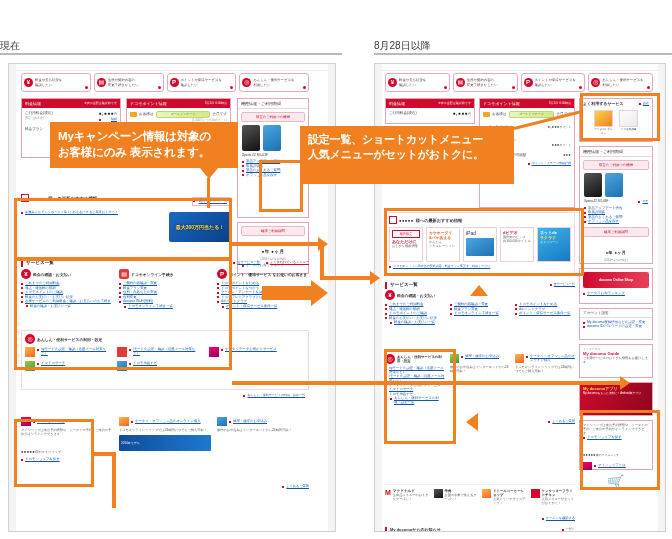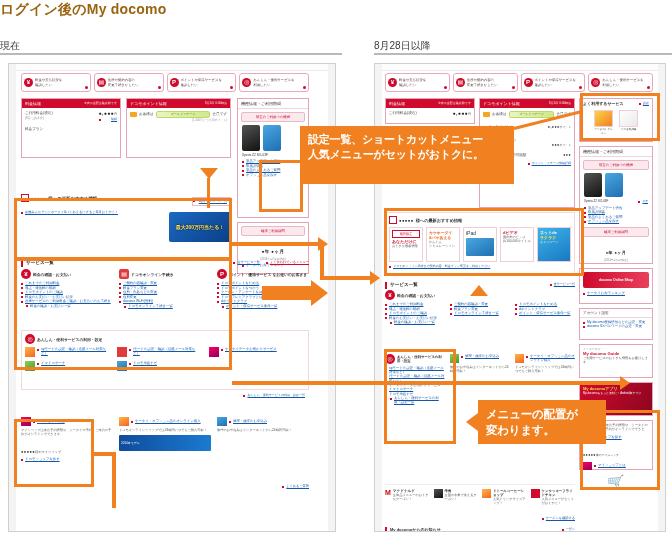--- a/index.html
+++ b/index.html
@@ -111,21 +111,20 @@
   .bigarrow{position:absolute;}
   .bigarrow .shaft{position:absolute;left:0;top:6px;height:14px;background:#F08020;}
   .bigarrow .head{position:absolute;top:0;width:0;height:0;
     border-top:13px solid transparent;border-bottom:13px solid transparent;border-left:17px solid #F08020;}
 </style>
 </head>
 <body>
 
 <div class="page">
 
-  <div class="pg-title" style="left:0;top:1px;">ログイン後のMy docomo</div>
 
   <div class="col-label" style="left:0;top:39px;">現在</div>
   <div class="col-rule" style="left:0;top:53px;width:342px;"></div>
 
   <div class="col-label" style="left:374px;top:39px;">8月28日以降</div>
   <div class="col-rule" style="left:374px;top:53px;width:298px;"></div>
 
   <div class="panel" style="left:8px;top:63px;width:326px;height:467px;">
     <div class="mk-topbar"></div>
     <div class="mk-sidegut" style="left:0;"></div>
@@ -668,30 +667,30 @@
     <div class="shaft" style="width:50px;"></div>
     <div class="head" style="left:49px;"></div>
   </div>
 
   <div class="conn" style="left:232px;top:381px;width:392px;height:4px;"></div>
   <div class="arrowhead" style="left:620px;top:376px;"></div>
 
   <div class="conn" style="left:92px;top:452px;width:24px;height:4px;"></div>
   <div class="conn" style="left:112px;top:452px;width:4px;height:56px;"></div>
 
+  <div class="callout" style="left:50px;top:122px;width:188px;height:46px;">
+    <div>Myキャンペーン情報は対象の</div>
+    <div>お客様にのみ 表示されます。</div>
+  </div>
   <div class="tail down" style="left:200px;top:168px;"></div>
   <div class="conn" style="left:207px;top:178px;width:3px;height:30px;"></div>
 
   <div class="callout c2" style="left:300px;top:126px;width:214px;height:58px;">
     <div>設定一覧、ショートカットメニュー</div>
     <div>人気メニューがセットがおトクに。</div>
   </div>
   <div class="conn" style="left:514px;top:127px;width:70px;height:3px;transform:rotate(-14deg);transform-origin:left center;"></div>
 
   <div class="tail up" style="left:470px;top:285px;"></div>
 
-  <div class="callout" style="left:478px;top:400px;width:128px;height:44px;">
-    <div>メニューの配置が</div>
-    <div>変わります。</div>
-  </div>
   <div class="tail left" style="left:466px;top:413px;"></div>
 
 </div>
 
 </body></html>

